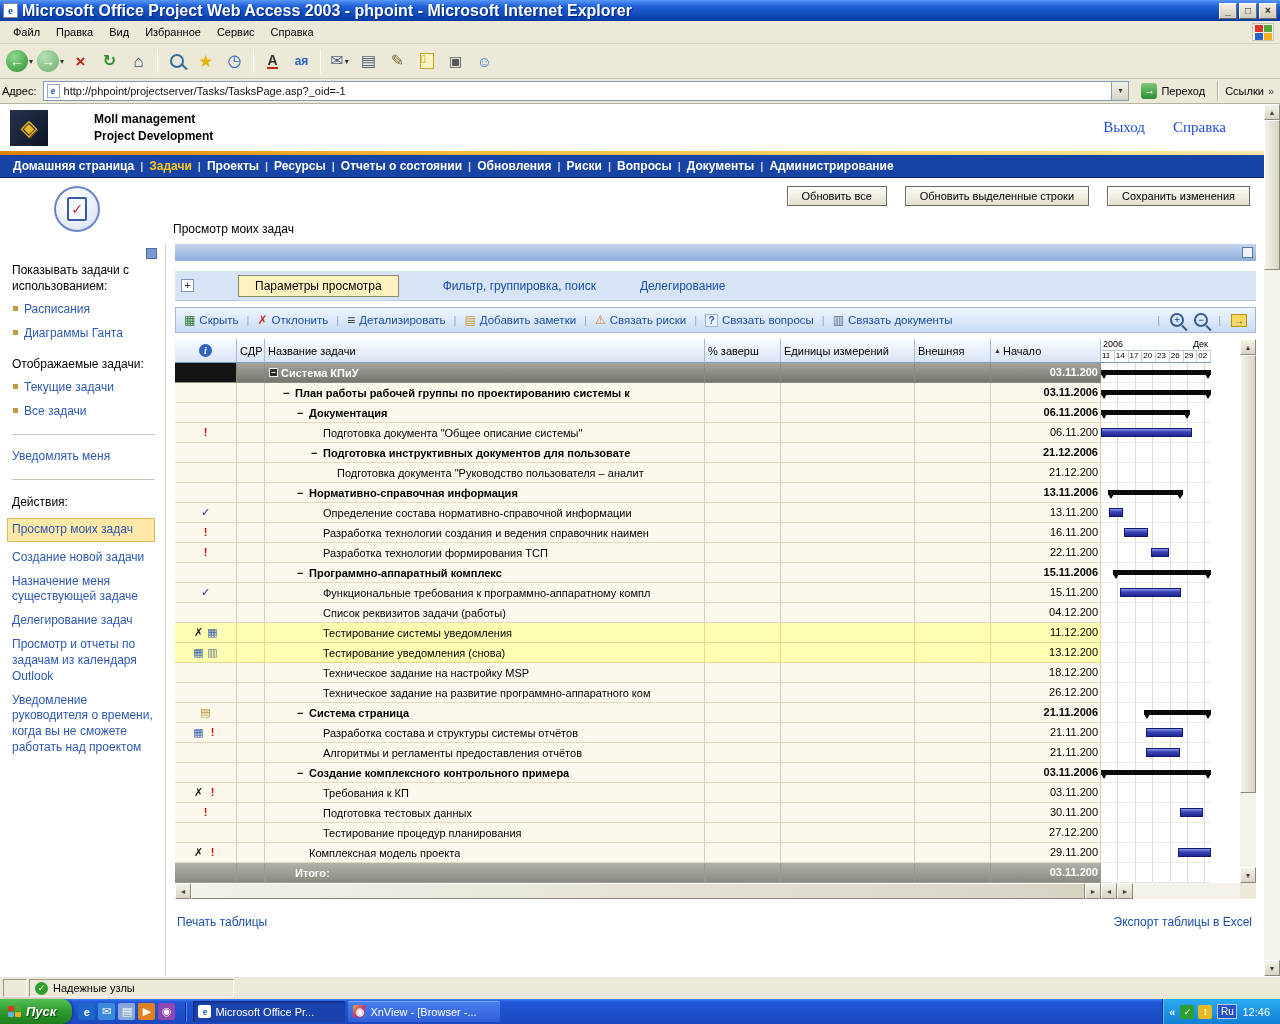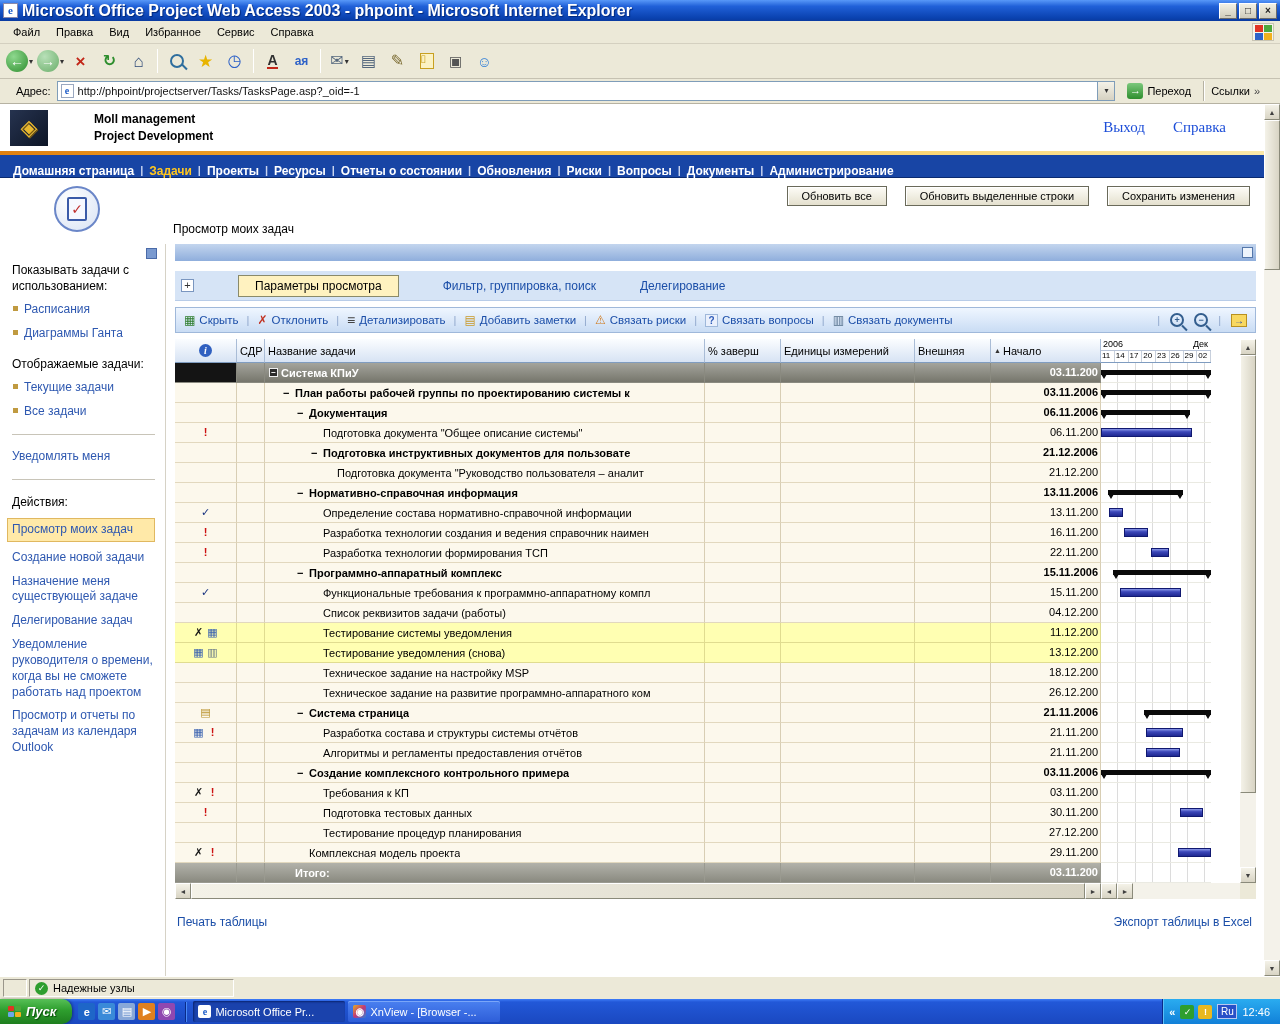--- a/index.html
+++ b/index.html
@@ -36,21 +36,21 @@
 .tb-glyph.trans{color:#2E62C8;font-weight:bold;font-size:12px}
 .tb-glyph.mail{color:#55687E}
 .tb-glyph.print{color:#55687E}
 .tb-glyph.edit{color:#7A6A30}
 .tb-glyph.notes2{color:#C8A020;background:#FBF2C4;border:1px solid #C8A020;font-size:10px;width:14px;height:16px}
 .tb-glyph.cam{color:#555;font-size:14px}
 .tb-glyph.msgr{color:#2E7ED8;font-size:15px}
 .tb-dd{font-size:8px;color:#333}
 .tb-sep{width:1px;height:24px;background:#C6C2B2;border-right:1px solid #fff;margin:0 3px}
 
-.addressbar{height:25px;background:#ECE9D8;border-bottom:1px solid #B6B2A2;display:flex;align-items:center;gap:6px;padding:0 16px}
+.addressbar{height:25px;background:#ECE9D8;border-bottom:1px solid #B6B2A2;display:flex;align-items:center;gap:6px;padding:0 2px}
 .addr-label{font-size:11px}
 .addr-input{flex:1;height:20px;background:#fff;border:1px solid #7F9DB9;display:flex;align-items:center;gap:4px;padding-left:3px}
 .page-ico{width:13px;height:14px;background:#fff;border:1px solid #9AA8C0;color:#1A5AC8;font-weight:bold;font-size:10px;line-height:12px;text-align:center;font-family:"Liberation Serif",serif}
 .addr-text{flex:1;font-size:11px;color:#111;white-space:nowrap;overflow:hidden}
 .addr-dd{width:17px;height:18px;background:linear-gradient(180deg,#F4F2E8,#D6D2C2);border-left:1px solid #7F9DB9;font-size:8px;text-align:center;line-height:17px;color:#333}
 .go-btn{display:flex;align-items:center;gap:4px;padding:1px 6px;cursor:default}
 .go-ico{width:16px;height:16px;background:linear-gradient(180deg,#7CC87C,#2E8E2E);border-radius:3px;color:#fff;font-weight:bold;font-size:11px;line-height:15px;text-align:center}
 .addr-sep{width:2px;height:20px;border-left:1px solid #B6B2A2;border-right:1px solid #fff}
 .links-label{font-size:11px;display:flex;gap:4px;align-items:center;padding-right:4px}
 .links-label .chev{color:#444}
@@ -64,21 +64,21 @@
 .sb-track{flex:1;background:#F4F2EA}
 
 .site-header{height:47px;display:flex;align-items:center;padding:0 10px}
 .pwa-logo{width:38px;height:36px;background:linear-gradient(135deg,#26334F,#0D1526);display:flex;align-items:center;justify-content:center;margin-right:46px}
 .pwa-logo .cube{color:#E8B830;font-size:22px;line-height:1;text-shadow:1px 1px 0 #7A5A10}
 .org-line{font-weight:bold;font-size:12px;line-height:1.35}
 .hdr-spacer{flex:1}
 .hdr-link{font-family:"Liberation Serif",serif;font-size:15px;color:#1d4ed8;margin-right:28px;cursor:pointer}
 
 .accent{height:4px;background:linear-gradient(90deg,#E08010,#F8B838 35%,#FCD878 75%,#FBE8A8)}
-.navbar{height:23px;background:#1845A5;border-bottom:1px solid #0A2A70;display:flex;align-items:flex-start;padding:9px 10px;white-space:nowrap}
+.navbar{height:23px;background:#1845A5;border-bottom:1px solid #0A2A70;display:flex;align-items:center;padding:9px 10px;white-space:nowrap}
 .nav-item{color:#fff;font-weight:bold;font-size:12px;padding:0 3px;cursor:pointer}
 .nav-item.active{color:#FFC61E}
 .nav-sep{color:#C8D4F0;margin:0 3px;font-weight:bold}
 
 .workspace{position:absolute;top:74px;left:0;right:0;bottom:0;background:#fff}
 .view-icon{position:absolute;left:54px;top:8px;width:46px;height:46px;border-radius:50%;border:2px solid #6A86C8;background:radial-gradient(circle at 35% 30%,#FFF,#D8E2F4);display:flex;align-items:center;justify-content:center}
 .view-icon .card{width:20px;height:24px;background:#F6F8FF;border:2px solid #3A5AA8;border-radius:2px;color:#C03030;font-weight:bold;font-size:14px;line-height:20px;text-align:center}
 .action-buttons{position:absolute;top:8px;right:14px;display:flex;gap:18px}
 .xp-btn{background:linear-gradient(180deg,#FDFCF7,#E4E0CE);border:1px solid #6A6A5A;box-shadow:inset 1px 1px 0 #fff;padding:3px 14px;font-size:11px;font-family:inherit;cursor:pointer}
 .page-title{position:absolute;left:173px;top:44px;font-size:12px}
@@ -357,22 +357,22 @@
             <div class="sb-link bulleted"><span class="sb-bullet"></span><span class="sb-link-text">Текущие задачи</span></div>
             <div class="sb-link bulleted"><span class="sb-bullet"></span><span class="sb-link-text">Все задачи</span></div>
             <div class="sb-divider"></div>
             <div class="sb-link"><span class="sb-link-text">Уведомлять меня</span></div>
             <div class="sb-divider"></div>
             <div class="sb-heading">Действия:</div>
             <div class="sb-link selected"><span class="sb-link-text">Просмотр моих задач</span></div>
             <div class="sb-link"><span class="sb-link-text">Создание новой задачи</span></div>
             <div class="sb-link"><span class="sb-link-text">Назначение меня существующей задаче</span></div>
             <div class="sb-link"><span class="sb-link-text">Делегирование задач</span></div>
+            <div class="sb-link"><span class="sb-link-text">Просмотр и отчеты по задачам из календаря Outlook</span></div>
             <div class="sb-link"><span class="sb-link-text">Уведомление руководителя о времени, когда вы не сможете работать над проектом</span></div>
-            <div class="sb-link"><span class="sb-link-text">Просмотр и отчеты по задачам из календаря Outlook</span></div>
           </div>
       </div>
 
       <div class="main">
         <div class="band">
             <span class="band-btn"></span>
           </div>
         <div class="tabs-area">
             <span class="expand-box">+</span>
             <span class="view-tab selected">Параметры просмотра</span>

